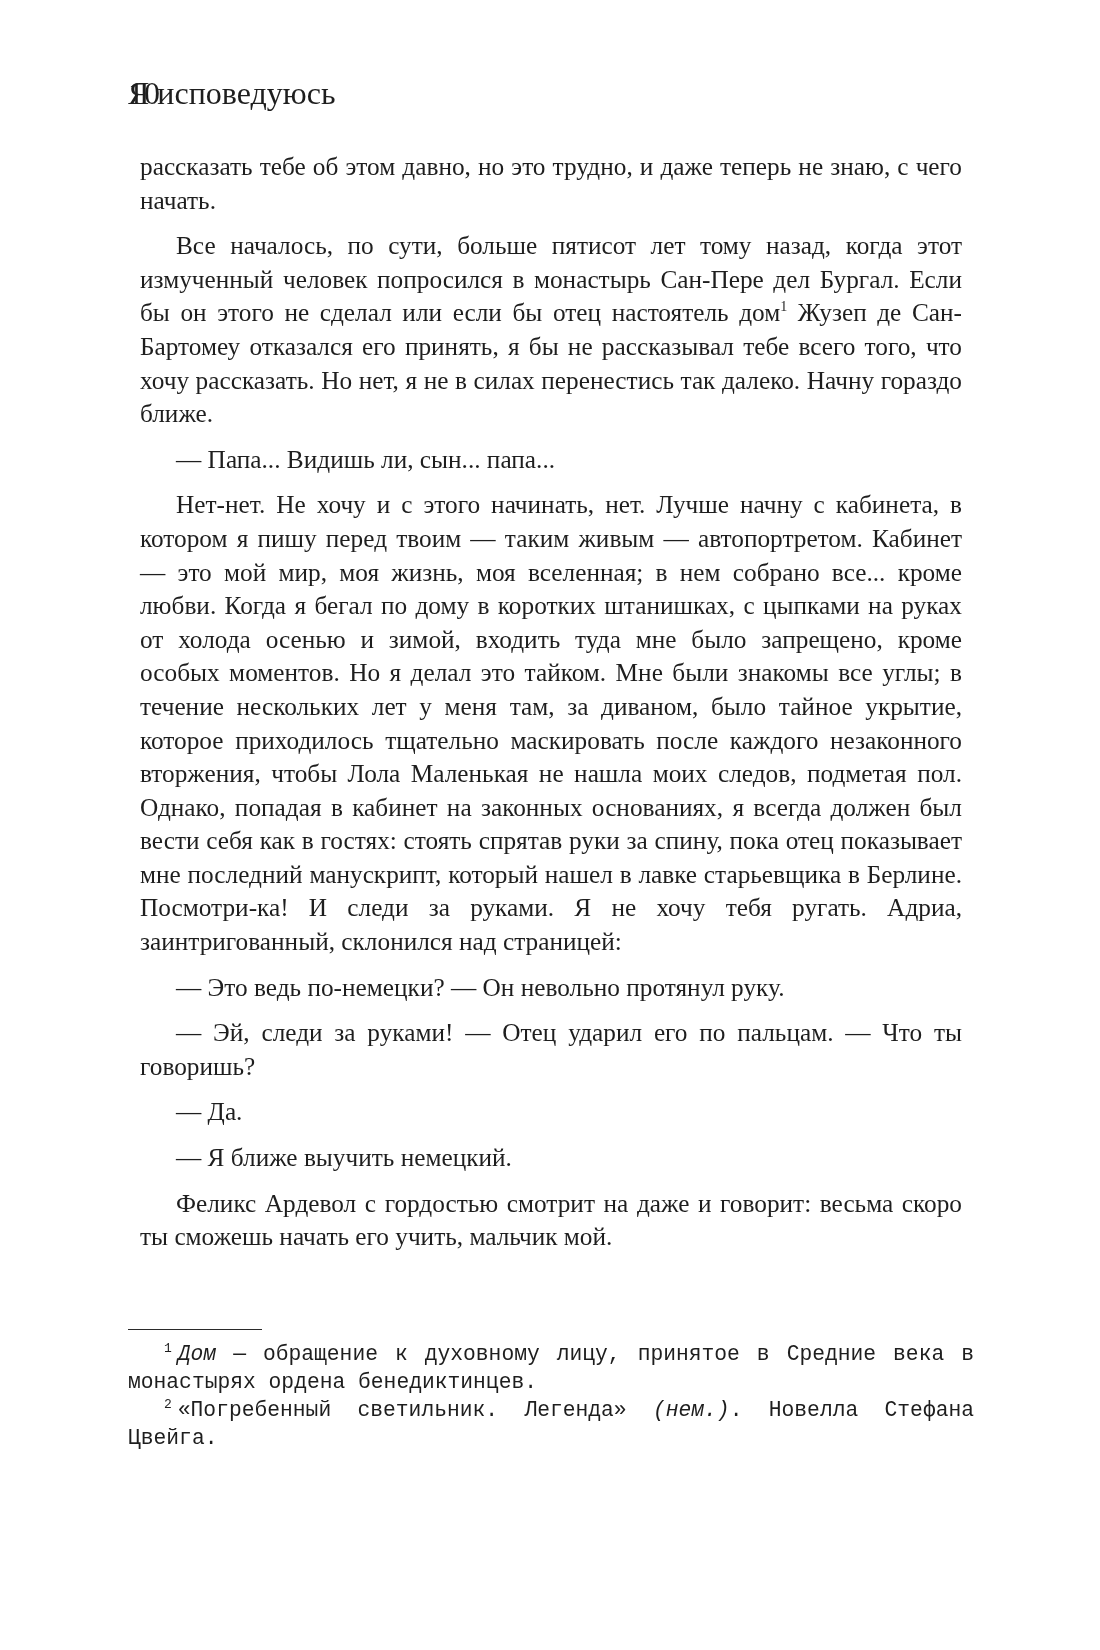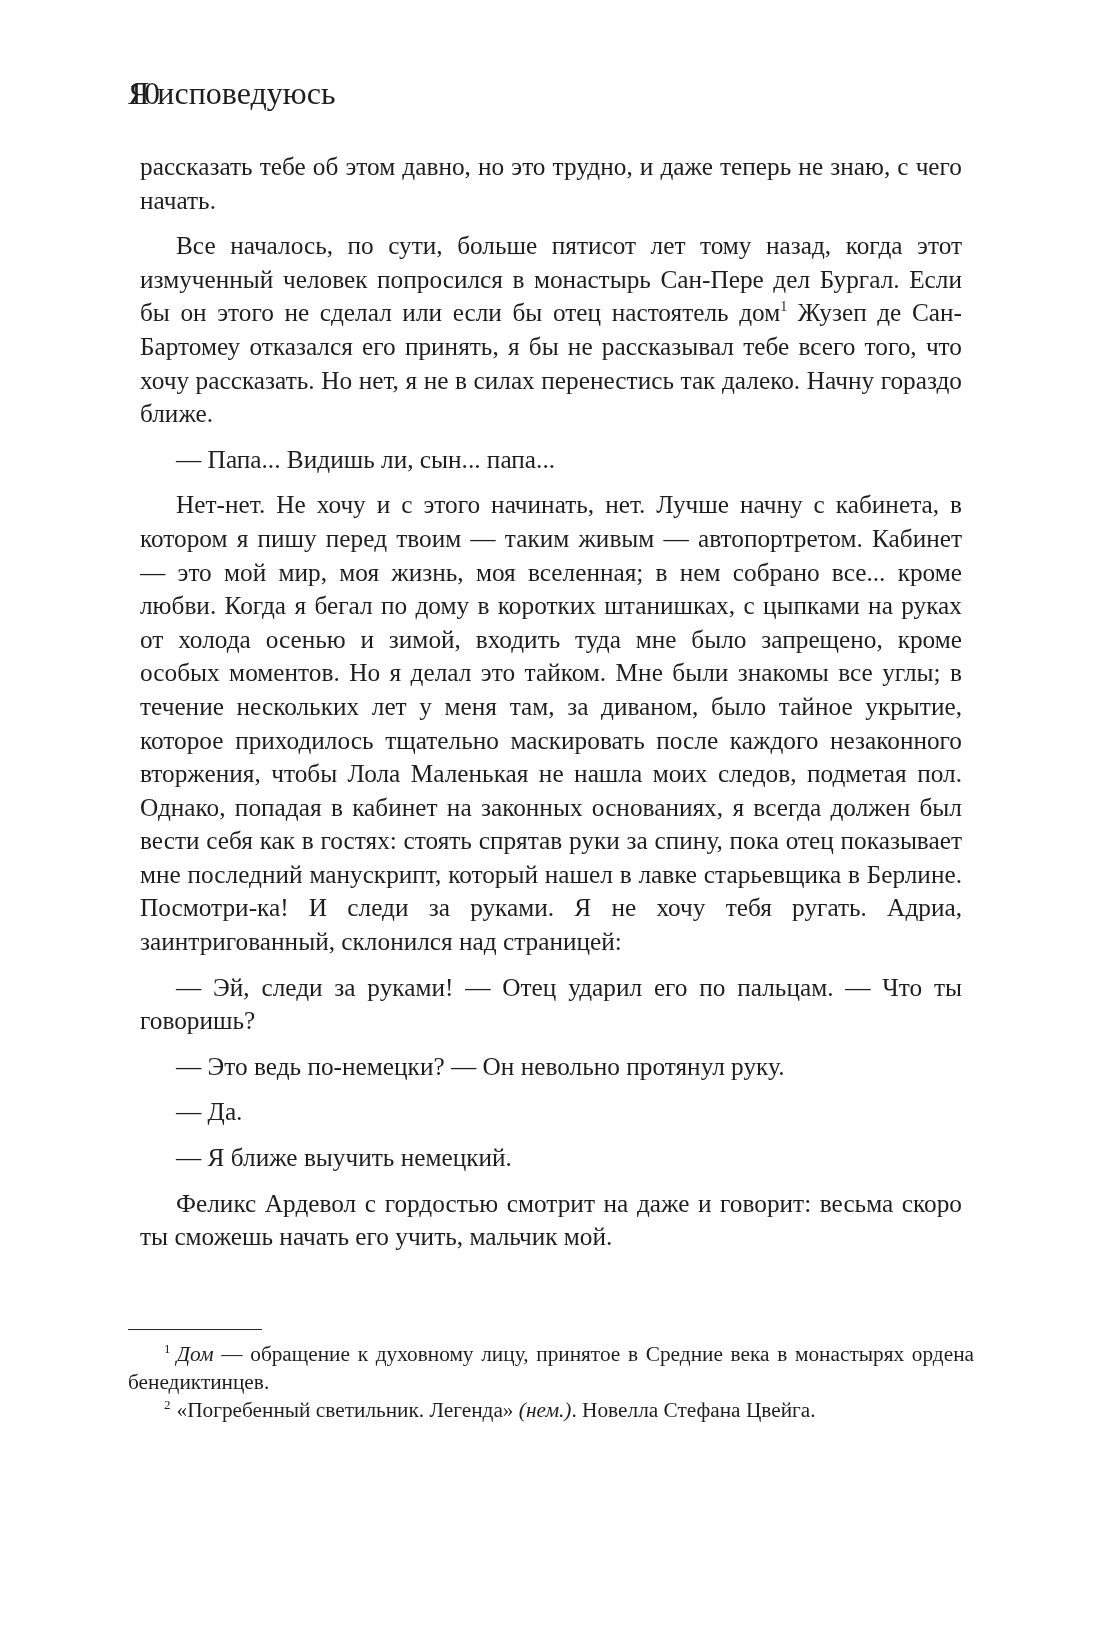--- a/index.html
+++ b/index.html
@@ -82,20 +82,21 @@
       border-top: 1.5px solid #2a2a2a;
     }
     .footnotes {
       position: absolute;
       top: 1340px;
       left: 0;
       width: 846px;
       font-size: 21.3px;
       line-height: 28px;
       text-align: justify;
+      font-family: Liberation Mono, monospace;
     }
     .footnotes p {
       margin: 0;
       text-indent: 36px;
     }
     .footnotes sup {
       font-size: 13px;
       line-height: 0;
       vertical-align: 8px;
       margin-right: 6px;
@@ -113,23 +114,23 @@
 
   <div class="body-text">
     <p class="no-indent last-left"><span>рассказать тебе об этом давно, но это трудно, и даже теперь не знаю, с чего начать.</span></p>
 
     <p class="last-left"><span>Все началось, по сути, больше пятисот лет тому назад, когда этот измученный человек попросился в монастырь Сан-Пере дел Бургал. Если бы он этого не сделал или если бы отец настоятель дом</span><sup class="fn-ref">1</sup><span> Жузеп де Сан-Бартомеу отказался его принять, я бы не рассказывал тебе всего того, что хочу рассказать. Но нет, я не в силах перенестись так далеко. Начну гораздо ближе.</span></p>
 
     <p class="dialog last-left"><span>— Папа... Видишь ли, сын... папа...</span></p>
 
     <p class="last-left"><span>Нет-нет. Не хочу и с этого начинать, нет. Лучше начну с кабинета, в котором я пишу перед твоим — таким живым — автопортретом. Кабинет — это мой мир, моя жизнь, моя вселенная; в нем собрано все... кроме любви. Когда я бегал по дому в коротких штанишках, с цыпками на руках от холода осенью и зимой, входить туда мне было запрещено, кроме особых моментов. Но я делал это тайком. Мне были знакомы все углы; в течение нескольких лет у меня там, за диваном, было тайное укрытие, которое приходилось тщательно маскировать после каждого незаконного вторжения, чтобы Лола Маленькая не нашла моих следов, подметая пол. Однако, попадая в кабинет на законных основаниях, я всегда должен был вести себя как в гостях: стоять спрятав руки за спину, пока отец показывает мне последний манускрипт, который нашел в лавке старьевщика в Берлине. Посмотри-ка! И следи за руками. Я не хочу тебя ругать. Адриа, заинтригованный, склонился над страницей:</span></p>
 
+    <p class="dialog last-left"><span>— Это ведь по-немецки? — Он невольно протянул руку.</span></p>
+
     <p class="dialog last-left"><span>— Эй, следи за руками! — Отец ударил его по пальцам. — Что ты говоришь?</span></p>
-
-    <p class="dialog last-left"><span>— Это ведь по-немецки? — Он невольно протянул руку.</span></p>
 
 
     <p class="dialog last-left"><span>— Да.</span></p>
 
     <p class="dialog last-left"><span>— Я ближе выучить немецкий.</span></p>
 
     <p class="last-left"><span>Феликс Ардевол с гордостью смотрит на даже и говорит: весьма скоро ты сможешь начать его учить, мальчик мой.</span></p>
 
   </div>
 

